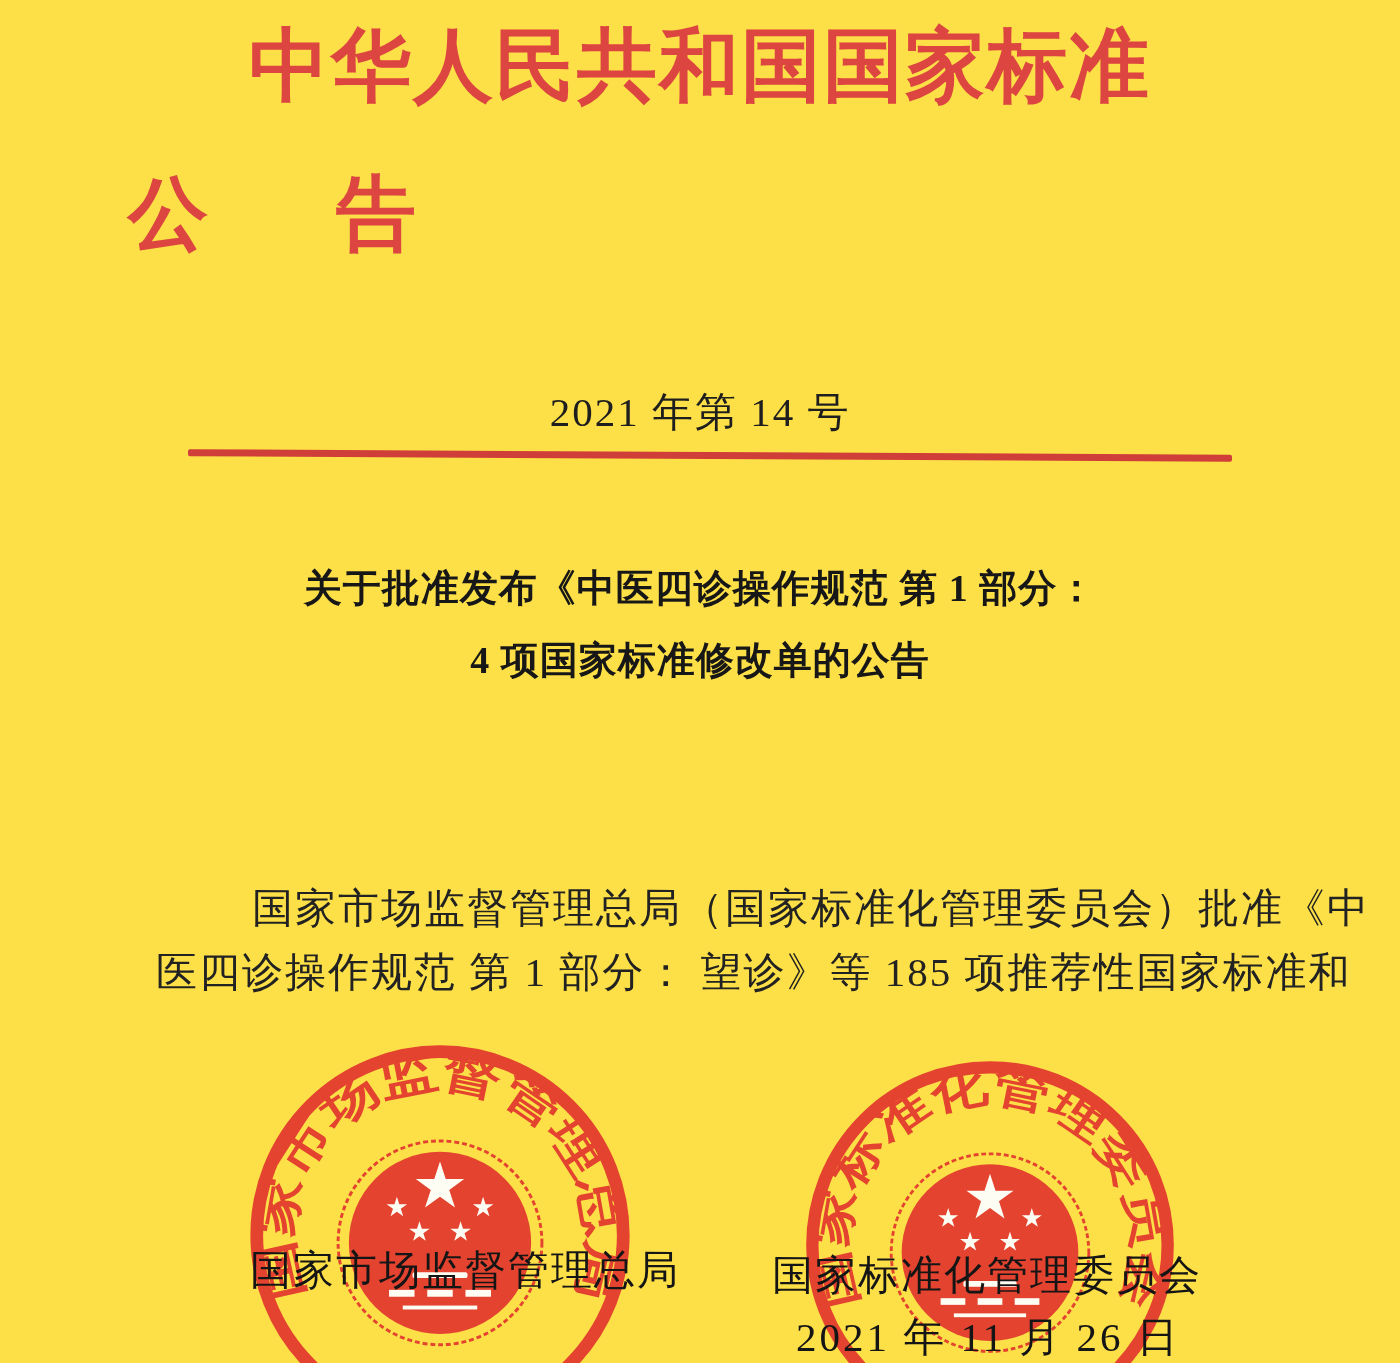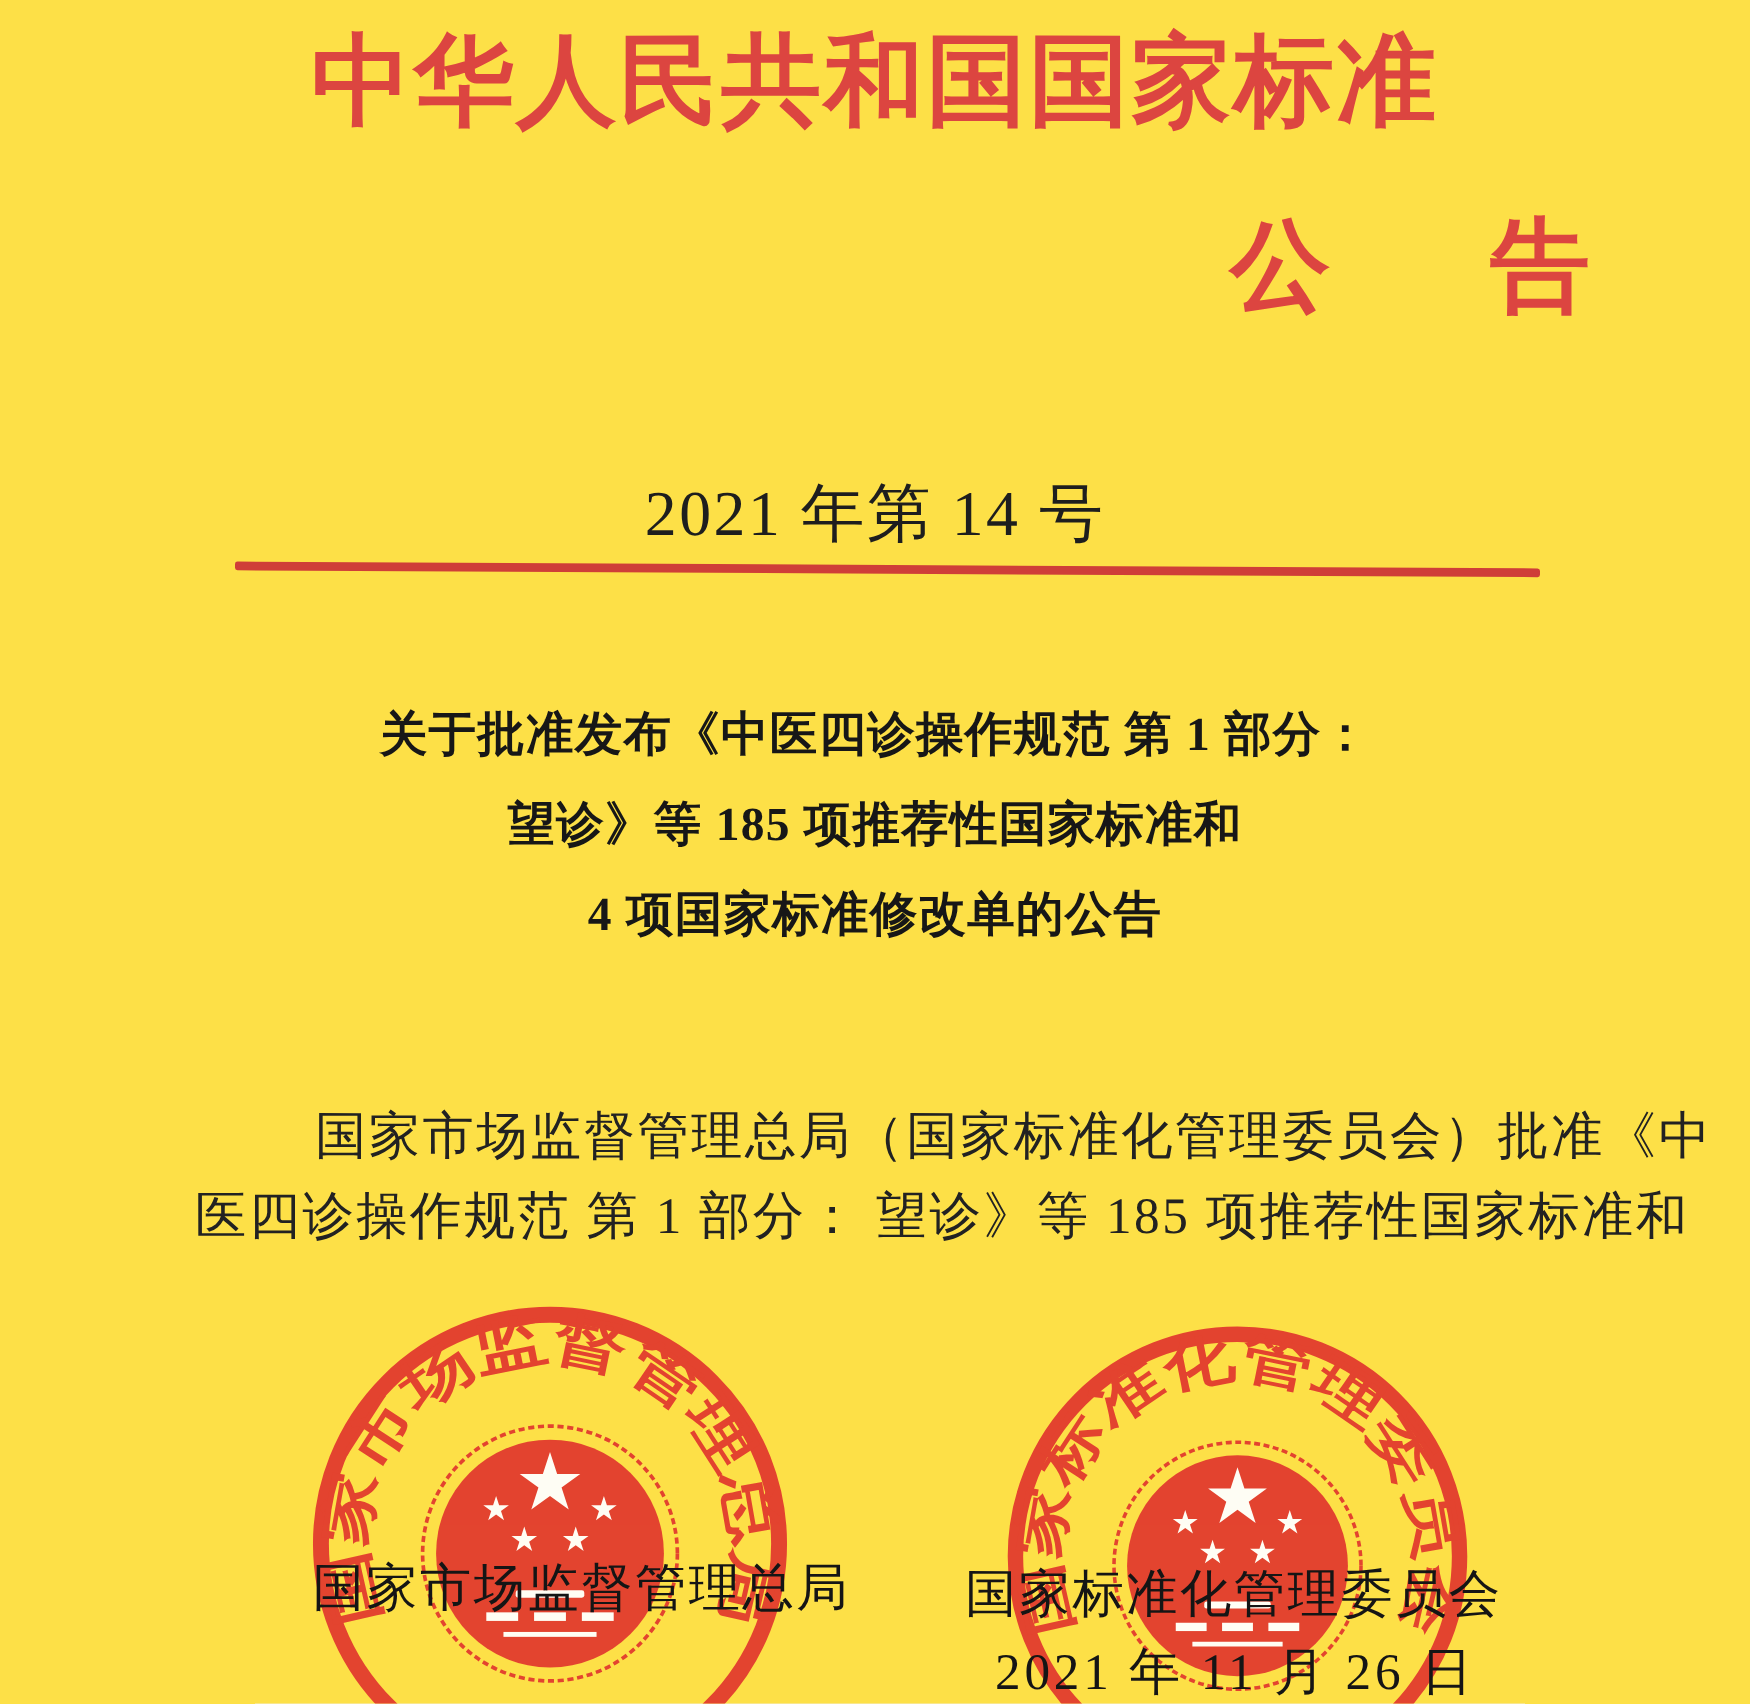--- a/index.html
+++ b/index.html
@@ -30,37 +30,37 @@
     line-height: 100px;
     font-weight: bold;
     color: #dc4540;
     letter-spacing: 2px;
   }
   .announce {
     position: absolute;
     top: 162px;
     left: 0;
     width: 100%;
-    text-align: right;
+    text-align: left;
     font-size: 80px;
     line-height: 104px;
     font-weight: bold;
     color: #dc4540;
     letter-spacing: 1.6em;
     text-indent: 1.6em;
     white-space: nowrap;
   }
   
   .issue-no {
     position: absolute;
     top: 386px;
     left: 0;
     width: 100%;
     text-align: center;
-    font-size: 51px;
+    font-size: 41px;
     line-height: 52px;
     color: #1e1e1e;
     letter-spacing: 2px;
   }
   .red-rule {
     position: absolute;
     top: 452px;
     left: 188px;
     width: 1044px;
     height: 7px;
@@ -127,21 +127,20 @@
   <h1 class="masthead">中华人民共和国国家标准</h1>
 
   <div class="announce">公告</div>
 
   <div class="issue-no">2021 年第 14 号</div>
 
   <div class="red-rule"></div>
 
   <div class="heading">
     <div>关于批准发布《中医四诊操作规范 第 1 部分：</div>
-    <div>望诊》等 185 项推荐性国家标准和</div>
     <div>4 项国家标准修改单的公告</div>
   </div>
 
   <div class="body-text">
     <div class="indent">国家市场监督管理总局（国家标准化管理委员会）批准《中</div>
     <div>医四诊操作规范 第 1 部分： 望诊》等 185 项推荐性国家标准和</div>
   </div>
 
   <svg class="seal seal-left" viewBox="0 0 400 400" aria-hidden="true">
     <defs>

